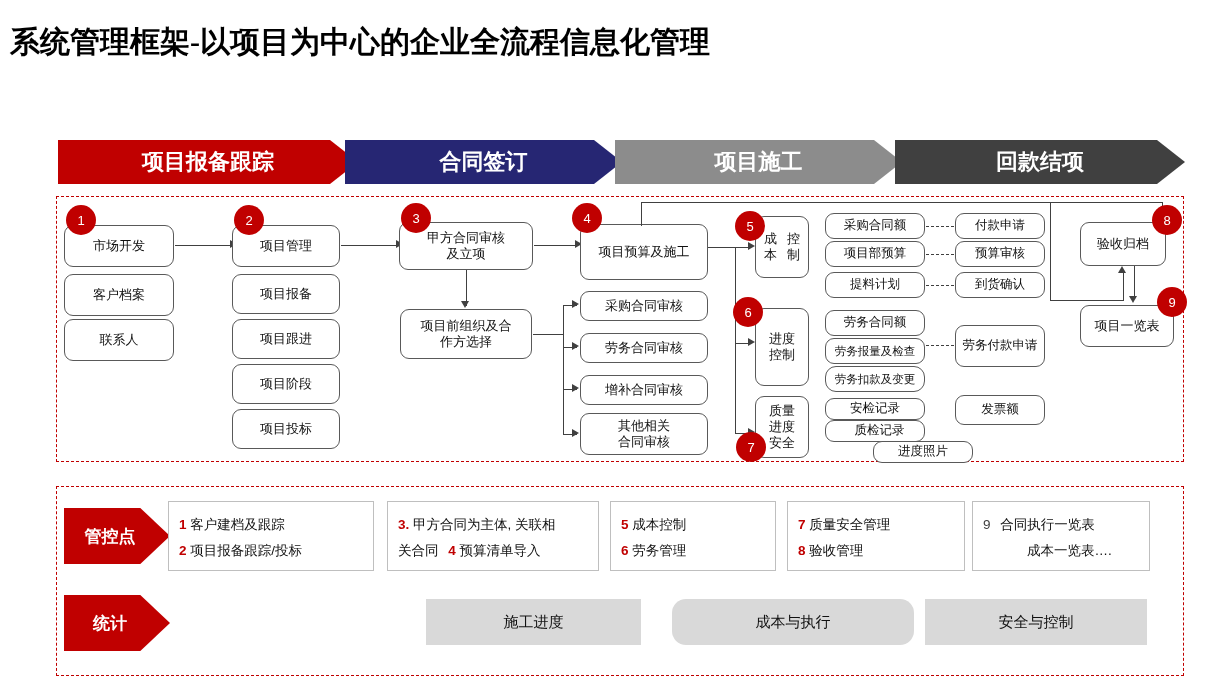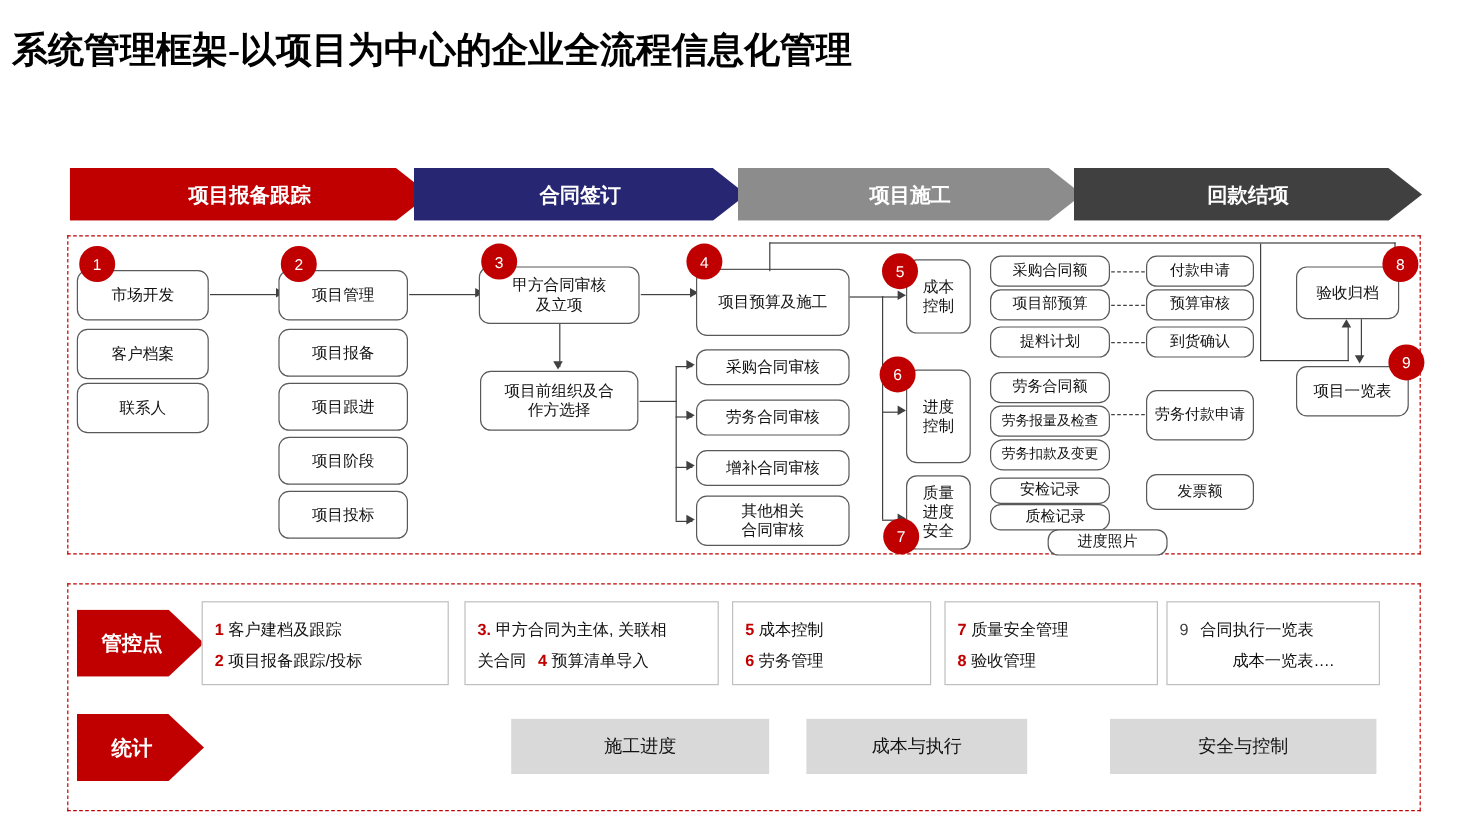--- a/index.html
+++ b/index.html
@@ -16,21 +16,21 @@
   .page-title {
     position: absolute; left: 10px; top: 22px;
     font-size: 30px; font-weight: bold; color: #000;
     letter-spacing: 0px; white-space: nowrap; font-family: Liberation Serif, serif;
   }
 
   
   .chev {
     position: absolute; height: 44px;
     display: flex; align-items: center; justify-content: center;
-    color: #fff; font-size: 17px; font-weight: bold;
+    color: #fff; font-size: 22px; font-weight: bold;
     clip-path: polygon(0 0, calc(100% - 28px) 0, 100% 50%, calc(100% - 28px) 100%, 0 100%);
   }
 
   
   .dash-frame {
     position: absolute; border: 1.6px dashed #C00000; background: transparent;
   }
 
   
   .rbox {
@@ -214,21 +214,21 @@
   <div class="hline" style="left:708px; top:247px; width:28px;"></div>
   <div class="vline" style="left:735px; top:247px; height:186px;"></div>
 
   <div class="hline" style="left:735px; top:247px; width:16px;"></div>
   <div class="arrow-r" style="left:748px; top:242px;"></div>
   <div class="hline" style="left:735px; top:343px; width:16px;"></div>
   <div class="arrow-r" style="left:748px; top:338px;"></div>
   <div class="hline" style="left:735px; top:433px; width:16px;"></div>
   <div class="arrow-r" style="left:748px; top:428px;"></div>
 
-  <div class="rbox" style="left:755px; top:216px; width:54px; height:62px; flex-direction:column;">
+  <div class="rbox" style="left:755px; top:216px; width:54px; height:62px; flex-direction:row;">
     <span>成本</span>
     <span>控制</span>
   </div>
   <div class="badge under" style="left:735px; top:211px;">
     <span>5</span>
   </div>
 
   <div class="rbox sm" style="left:825px; top:213px; width:100px; height:26px;">
     <span>采购合同额</span>
   </div>
@@ -382,20 +382,20 @@
     </div>
   </div>
 
   <div class="tag-arrow" style="left:64px; top:595px; width:106px;">
     <span style="margin-right:14px;">统计</span>
   </div>
 
   <div class="stat-box" style="left:426px; top:599px; width:215px;">
     <span>施工进度</span>
   </div>
-  <div class="stat-box" style="left:672px; top:599px; width:184px;">
+  <div class="stat-box" style="left:672px; top:599px; width:242px;border-radius:14px;">
     <span>成本与执行</span>
   </div>
   <div class="stat-box" style="left:925px; top:599px; width:222px;">
     <span>安全与控制</span>
   </div>
 
 </div>
 
 </body></html>

